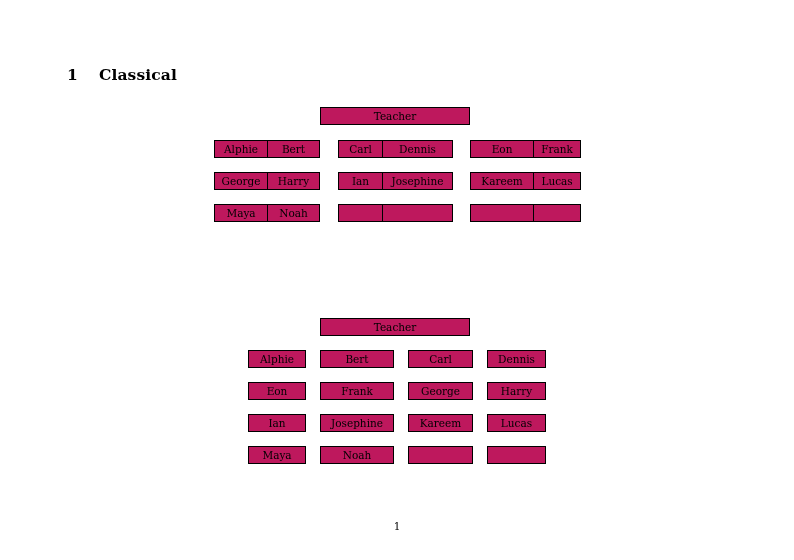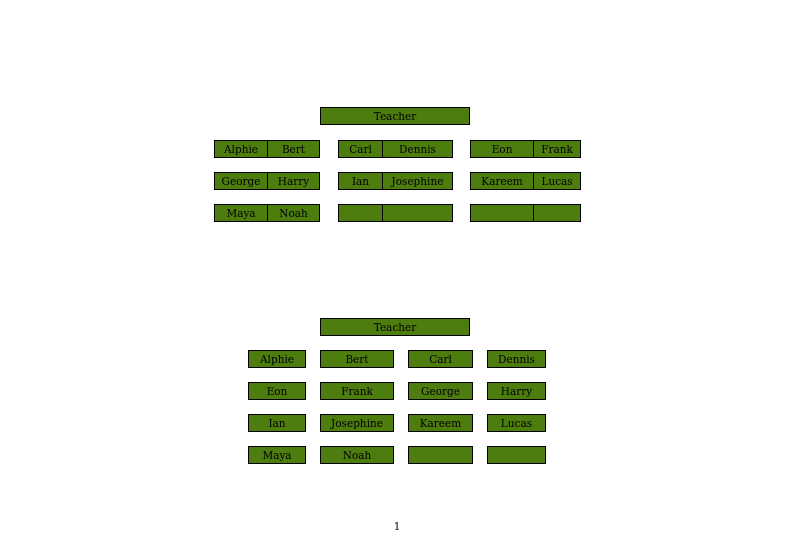--- a/index.html
+++ b/index.html
@@ -34,21 +34,21 @@
     width: 32px;
   }
   #heading-classical   { top: 65px; }
   #heading-distributed { top: 276px; }
 
   
   .box {
     position: absolute;
     box-sizing: border-box;
     border: 1px solid #000000;
-    background: #4d7c0f;
+    background: #be185d;
     height: 18px;
     display: flex;
     align-items: center;
     overflow: hidden;
   }
   .cell {
     box-sizing: border-box;
     height: 100%;
     display: flex;
     align-items: center;
@@ -94,20 +94,23 @@
     width: 794px;
     text-align: center;
     font-size: 10.5px;
   }
 </style>
 </head>
 <body>
 
 <div class="page">
 
+  <div class="section-heading" id="heading-classical">
+    <span class="sec-num">1</span><span>Classical</span>
+  </div>
 
   <div class="box teacher-box" style="top:107px;">
     <div class="cell">Teacher</div>
   </div>
 
   <div class="box grp-c1" style="top:140px;">
     <div class="cell">Alphie</div>
     <div class="cell">Bert</div>
   </div>
   <div class="box grp-c2" style="top:140px;">

